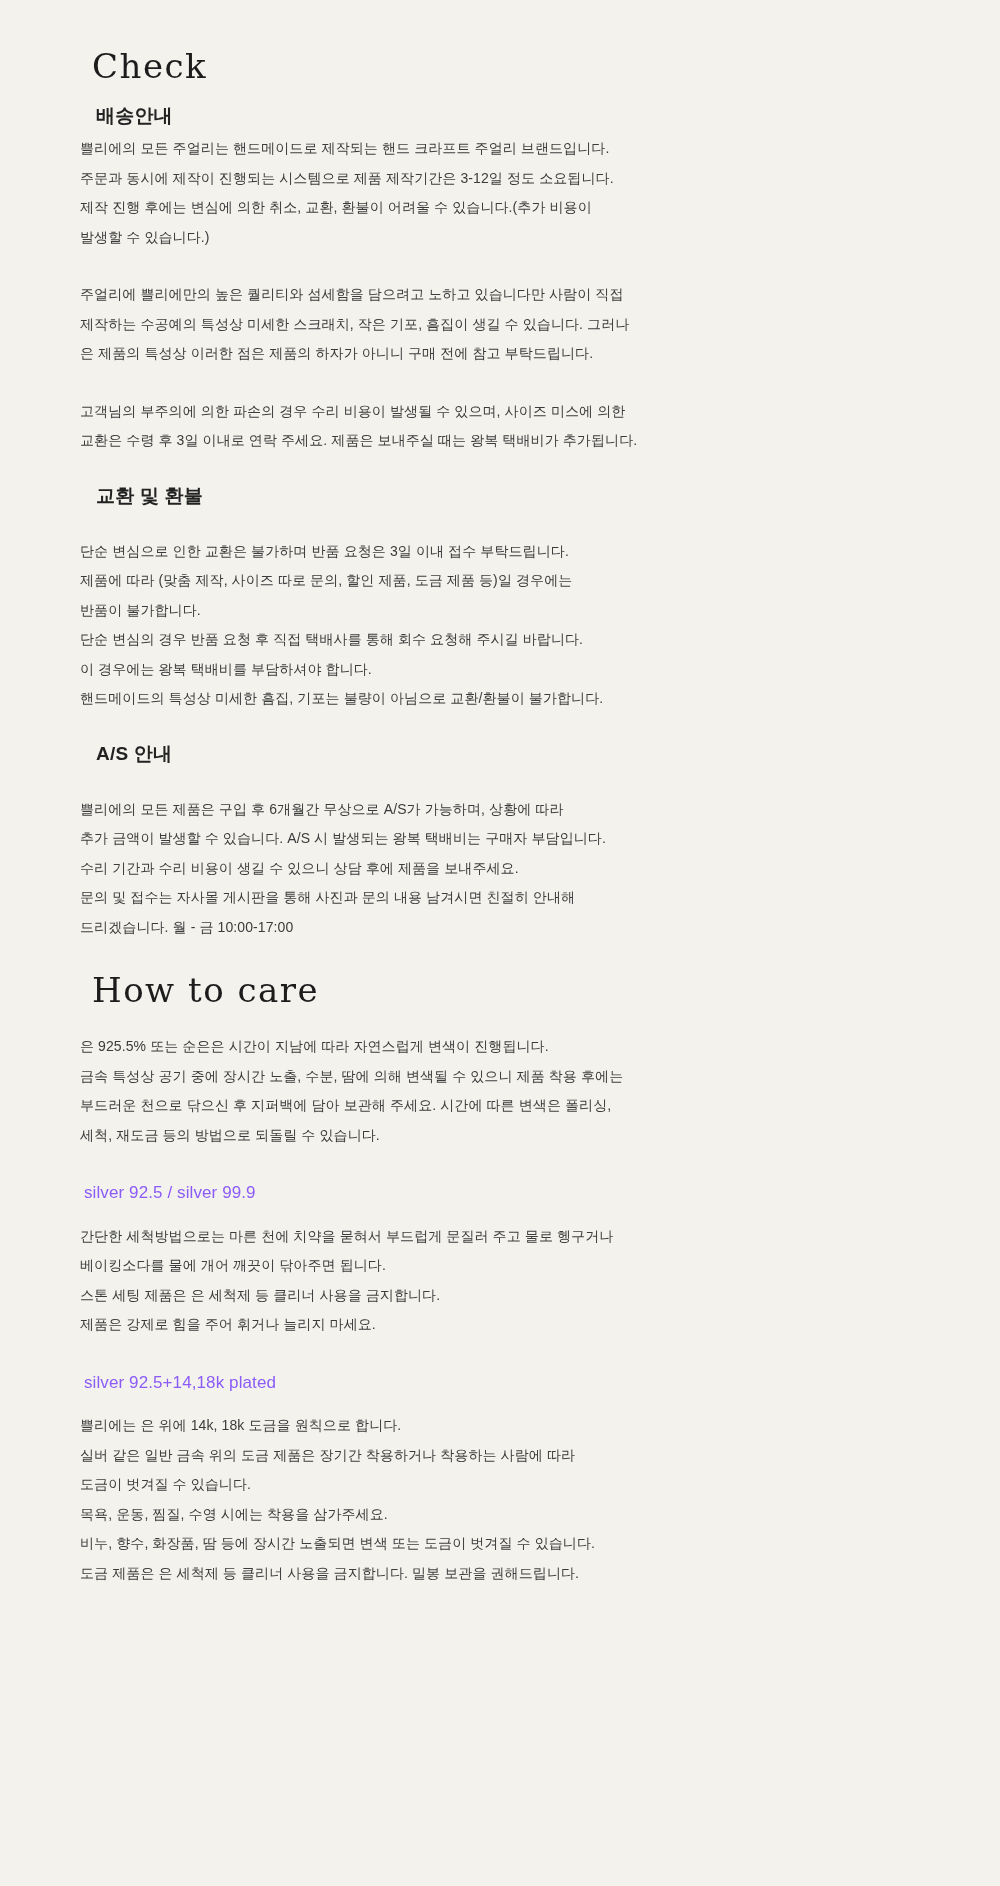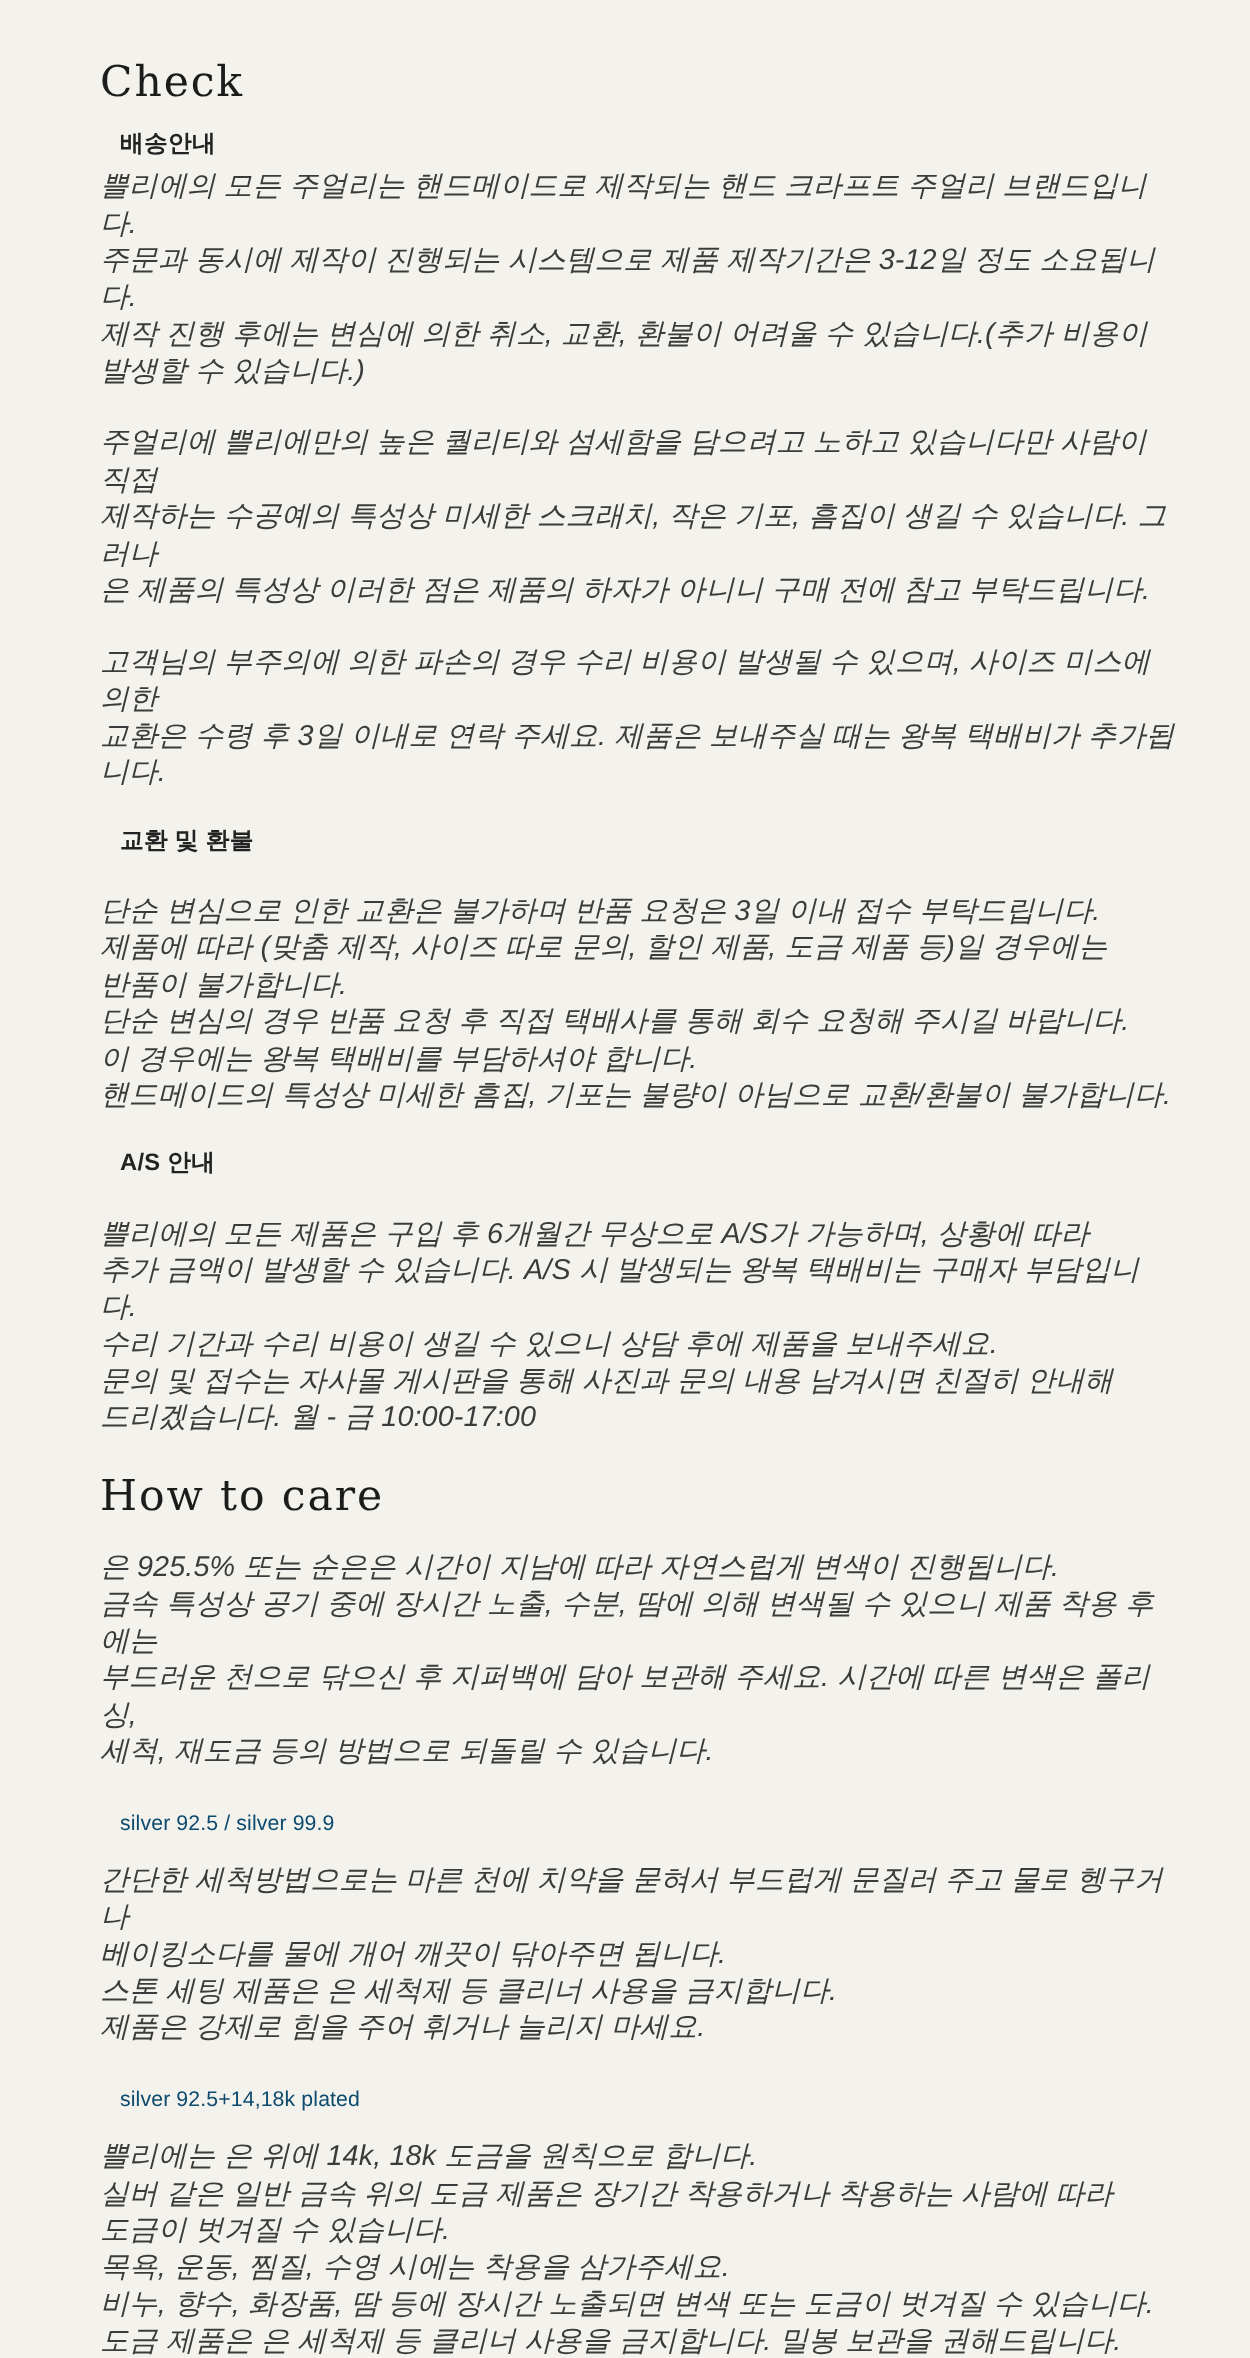--- a/index.html
+++ b/index.html
@@ -17,52 +17,51 @@
     color: #3b3b3b;
     font-family: "Liberation Sans", sans-serif;
   }
   .display-heading {
     font-family: "DejaVu Serif", serif;
     font-weight: 400;
     font-size: 34px;
     line-height: 40px;
     letter-spacing: 1.5px;
     color: #1c1c1c;
-    margin: 0 0 18px 0;
+    margin: 0 0 18px 12px;
   }
   .display-heading.care {
     margin-top: 4px;
     margin-bottom: 22px;
   }
   h2.section-heading {
     font-size: 19px;
     line-height: 24px;
     font-weight: 700;
     color: #222222;
     margin: 0 0 29px 0;
     letter-spacing: 0.2px;
     padding-left: 16px;
   }
   h2.section-heading.tight {
     margin-bottom: 6px;
   }
   .lines {
-    font-size: 23px;
+    font-size: 14px;
     line-height: 29.5px;
     margin: 0 0 28px 0;
     white-space: pre-line;
     letter-spacing: 0.1px;
     color: #3b3b3b;
-    font-style: italic;
   }
   .sub-title {
     font-size: 17px;
     line-height: 29.5px;
-    margin: 16px;
-    color: #0c4a6e;
+    margin: 4px;
+    color: #8b5cf6;
     letter-spacing: 0.1px;
   }
   .sub-block .lines {
     margin-top: 14px;
   }
 </style>
 </head>
 <body>
 
 <div class="page">

